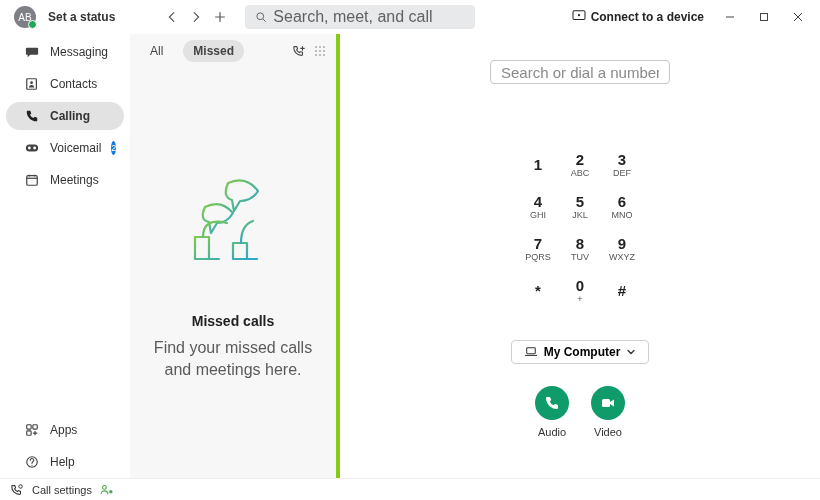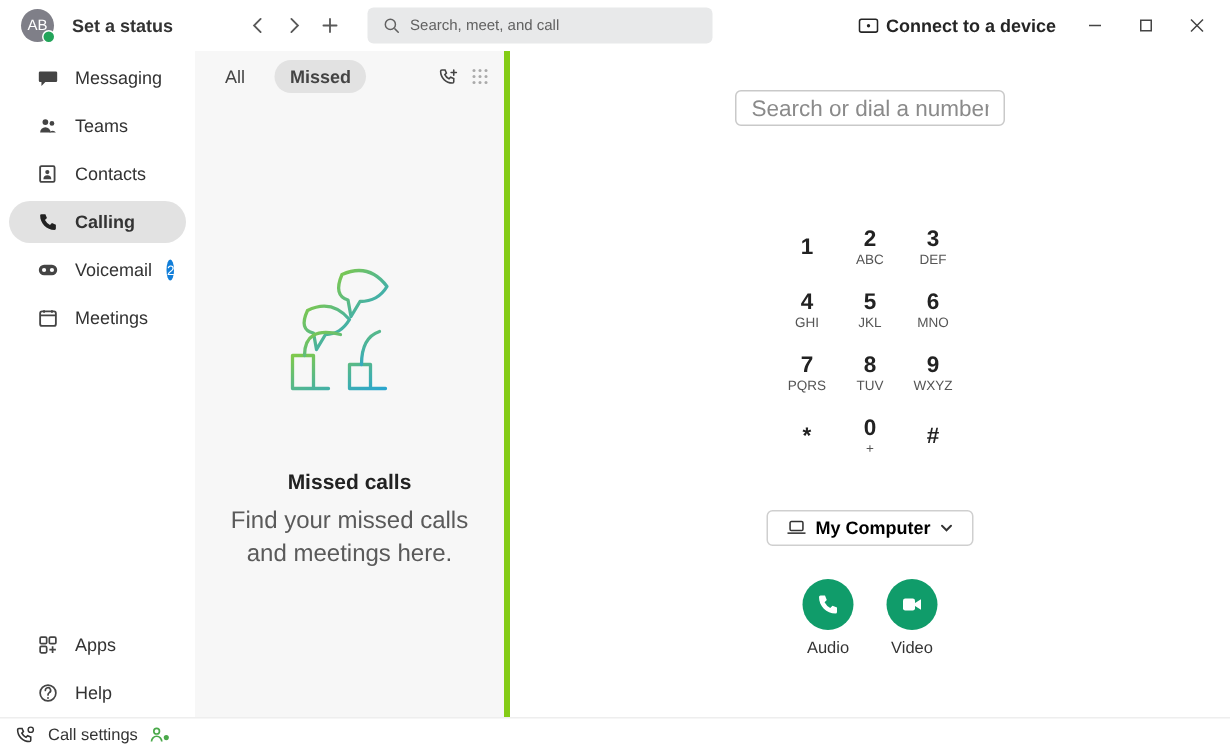--- a/index.html
+++ b/index.html
@@ -5,23 +5,23 @@
   * { box-sizing: border-box; margin: 0; padding: 0; font-family: "Segoe UI", -apple-system, BlinkMacSystemFont, sans-serif; }
   body { width: 820px; height: 500px; background: #ffffff; overflow: hidden; position: relative; }
 
   
   .topbar { height: 34px; display: flex; align-items: center; padding: 0 8px; gap: 6px; }
   .avatar { width: 22px; height: 22px; border-radius: 50%; background: #7f7f88; color: #fff; font-size: 10px; display: flex; align-items: center; justify-content: center; position: relative; margin-left: 6px; }
   .presence { position: absolute; bottom: -1px; right: -1px; width: 9px; height: 9px; border-radius: 50%; background: #23a45a; border: 1.5px solid #fff; }
   .status-text { font-size: 12px; font-weight: 600; color: #333; margin-left: 6px; cursor: default; }
   .navbtns { display: flex; gap: 2px; margin-left: 40px; }
   .navbtn { width: 22px; height: 22px; display: flex; align-items: center; justify-content: center; color: #5a5a5a; border-radius: 4px; }
-  .search-box { flex: 0 0 230px; height: 24px; background: #e8e9ea; border-radius: 4px; display: flex; align-items: center; padding: 0 10px; font-size: 10px; color: #616161; margin-left: 8px; gap: 6px; }
+  .search-box { flex: 0 0 230px; height: 24px; background: #e8e9ea; border-radius: 4px; display: flex; align-items: center; padding: 0 10px; font-size: 16px; color: #616161; margin-left: 8px; gap: 6px; }
   .spacer { flex: 1; }
-  .connect { display: flex; align-items: flex-end; gap: 5px; font-size: 12px; font-weight: 600; color: #252525; padding: 0 6px; }
+  .connect { display: flex; align-items: flex-start; gap: 5px; font-size: 12px; font-weight: 600; color: #252525; padding: 0 6px; }
   .winbtn { width: 28px; height: 22px; display: flex; align-items: center; justify-content: center; color: #444; }
 
   
   .main-row { display: flex; height: calc(500px - 34px - 22px); }
 
   
   .sidebar { width: 130px; display: flex; flex-direction: column; padding-top: 2px; }
   .sb-item { display: flex; align-items: center; gap: 10px; padding: 6px 10px 6px 18px; font-size: 12px; color: #333; border-radius: 16px; margin: 2px 6px; height: 28px; }
   .sb-item.active { background: #e2e2e2; font-weight: 600;}
   .sb-icon { width: 16px; height: 16px; display: flex; align-items: center; justify-content: center; color: #444; flex-shrink: 0;}
@@ -126,31 +126,20 @@
 <div class="main-row">
 
   <div class="sidebar">
     <div class="sb-item">
       <span class="sb-icon">
           <svg class="icon-svg" viewBox="0 0 16 16">
             <path d="M2 3 h12 a1 1 0 0 1 1 1 v6 a1 1 0 0 1 -1 1 h-8 l-3 3 v-3 h-1 a1 1 0 0 1 -1 -1 v-6 a1 1 0 0 1 1 -1 z" fill="#444"></path>
           </svg>
         </span>
       <span>Messaging</span>
-    </div>
-    <div class="sb-item">
-      <span class="sb-icon">
-          <svg class="icon-svg" viewBox="0 0 16 16">
-            <circle cx="6" cy="5" r="2.2" fill="#444"></circle>
-            <circle cx="11" cy="6" r="1.8" fill="#444"></circle>
-            <path d="M2 13 a4 4 0 0 1 8 0 z" fill="#444"></path>
-            <path d="M9 13 a3 3 0 0 1 5 0 z" fill="#444"></path>
-          </svg>
-        </span>
-      <span>Teams</span>
     </div>
     <div class="sb-item">
       <span class="sb-icon">
           <svg class="icon-svg" viewBox="0 0 16 16">
             <rect x="2" y="2" width="11" height="12" rx="1" fill="none" stroke="#444" stroke-width="1.4"></rect>
             <circle cx="7.5" cy="6.5" r="1.6" fill="#444"></circle>
             <path d="M4.5 12 a3 3 0 0 1 6 0" fill="#444"></path>
           </svg>
         </span>
       <span>Contacts</span>

